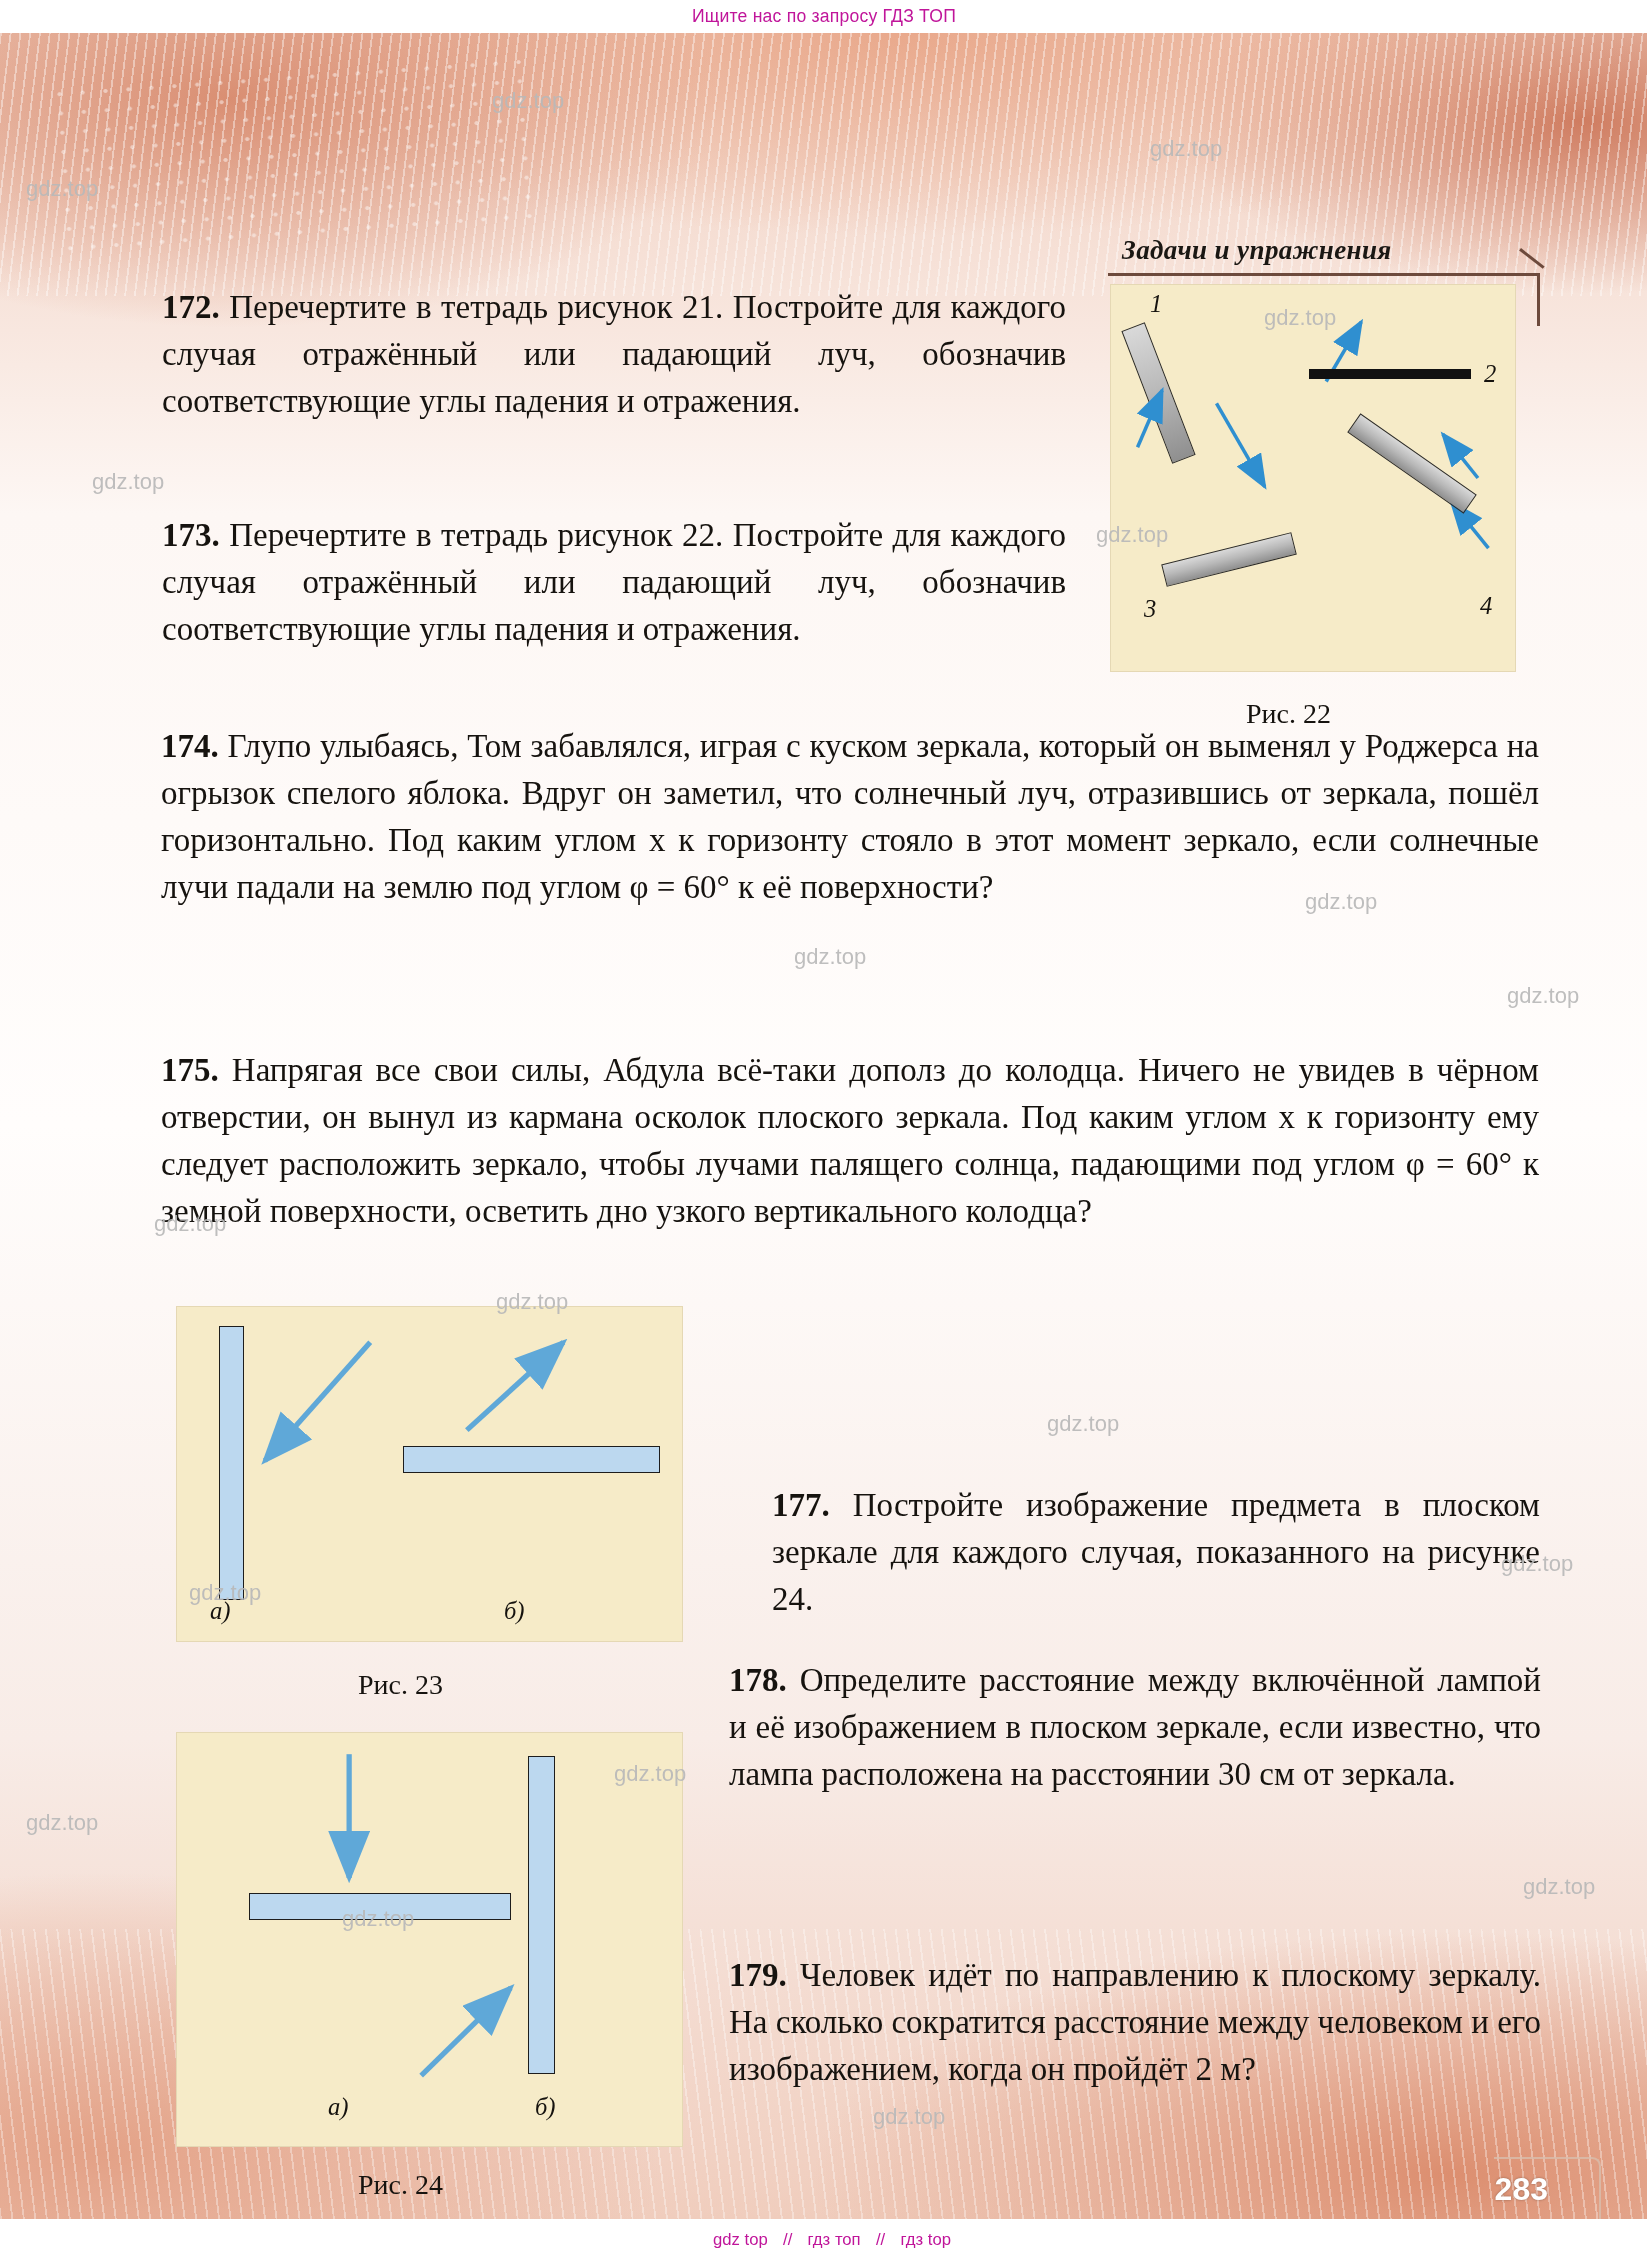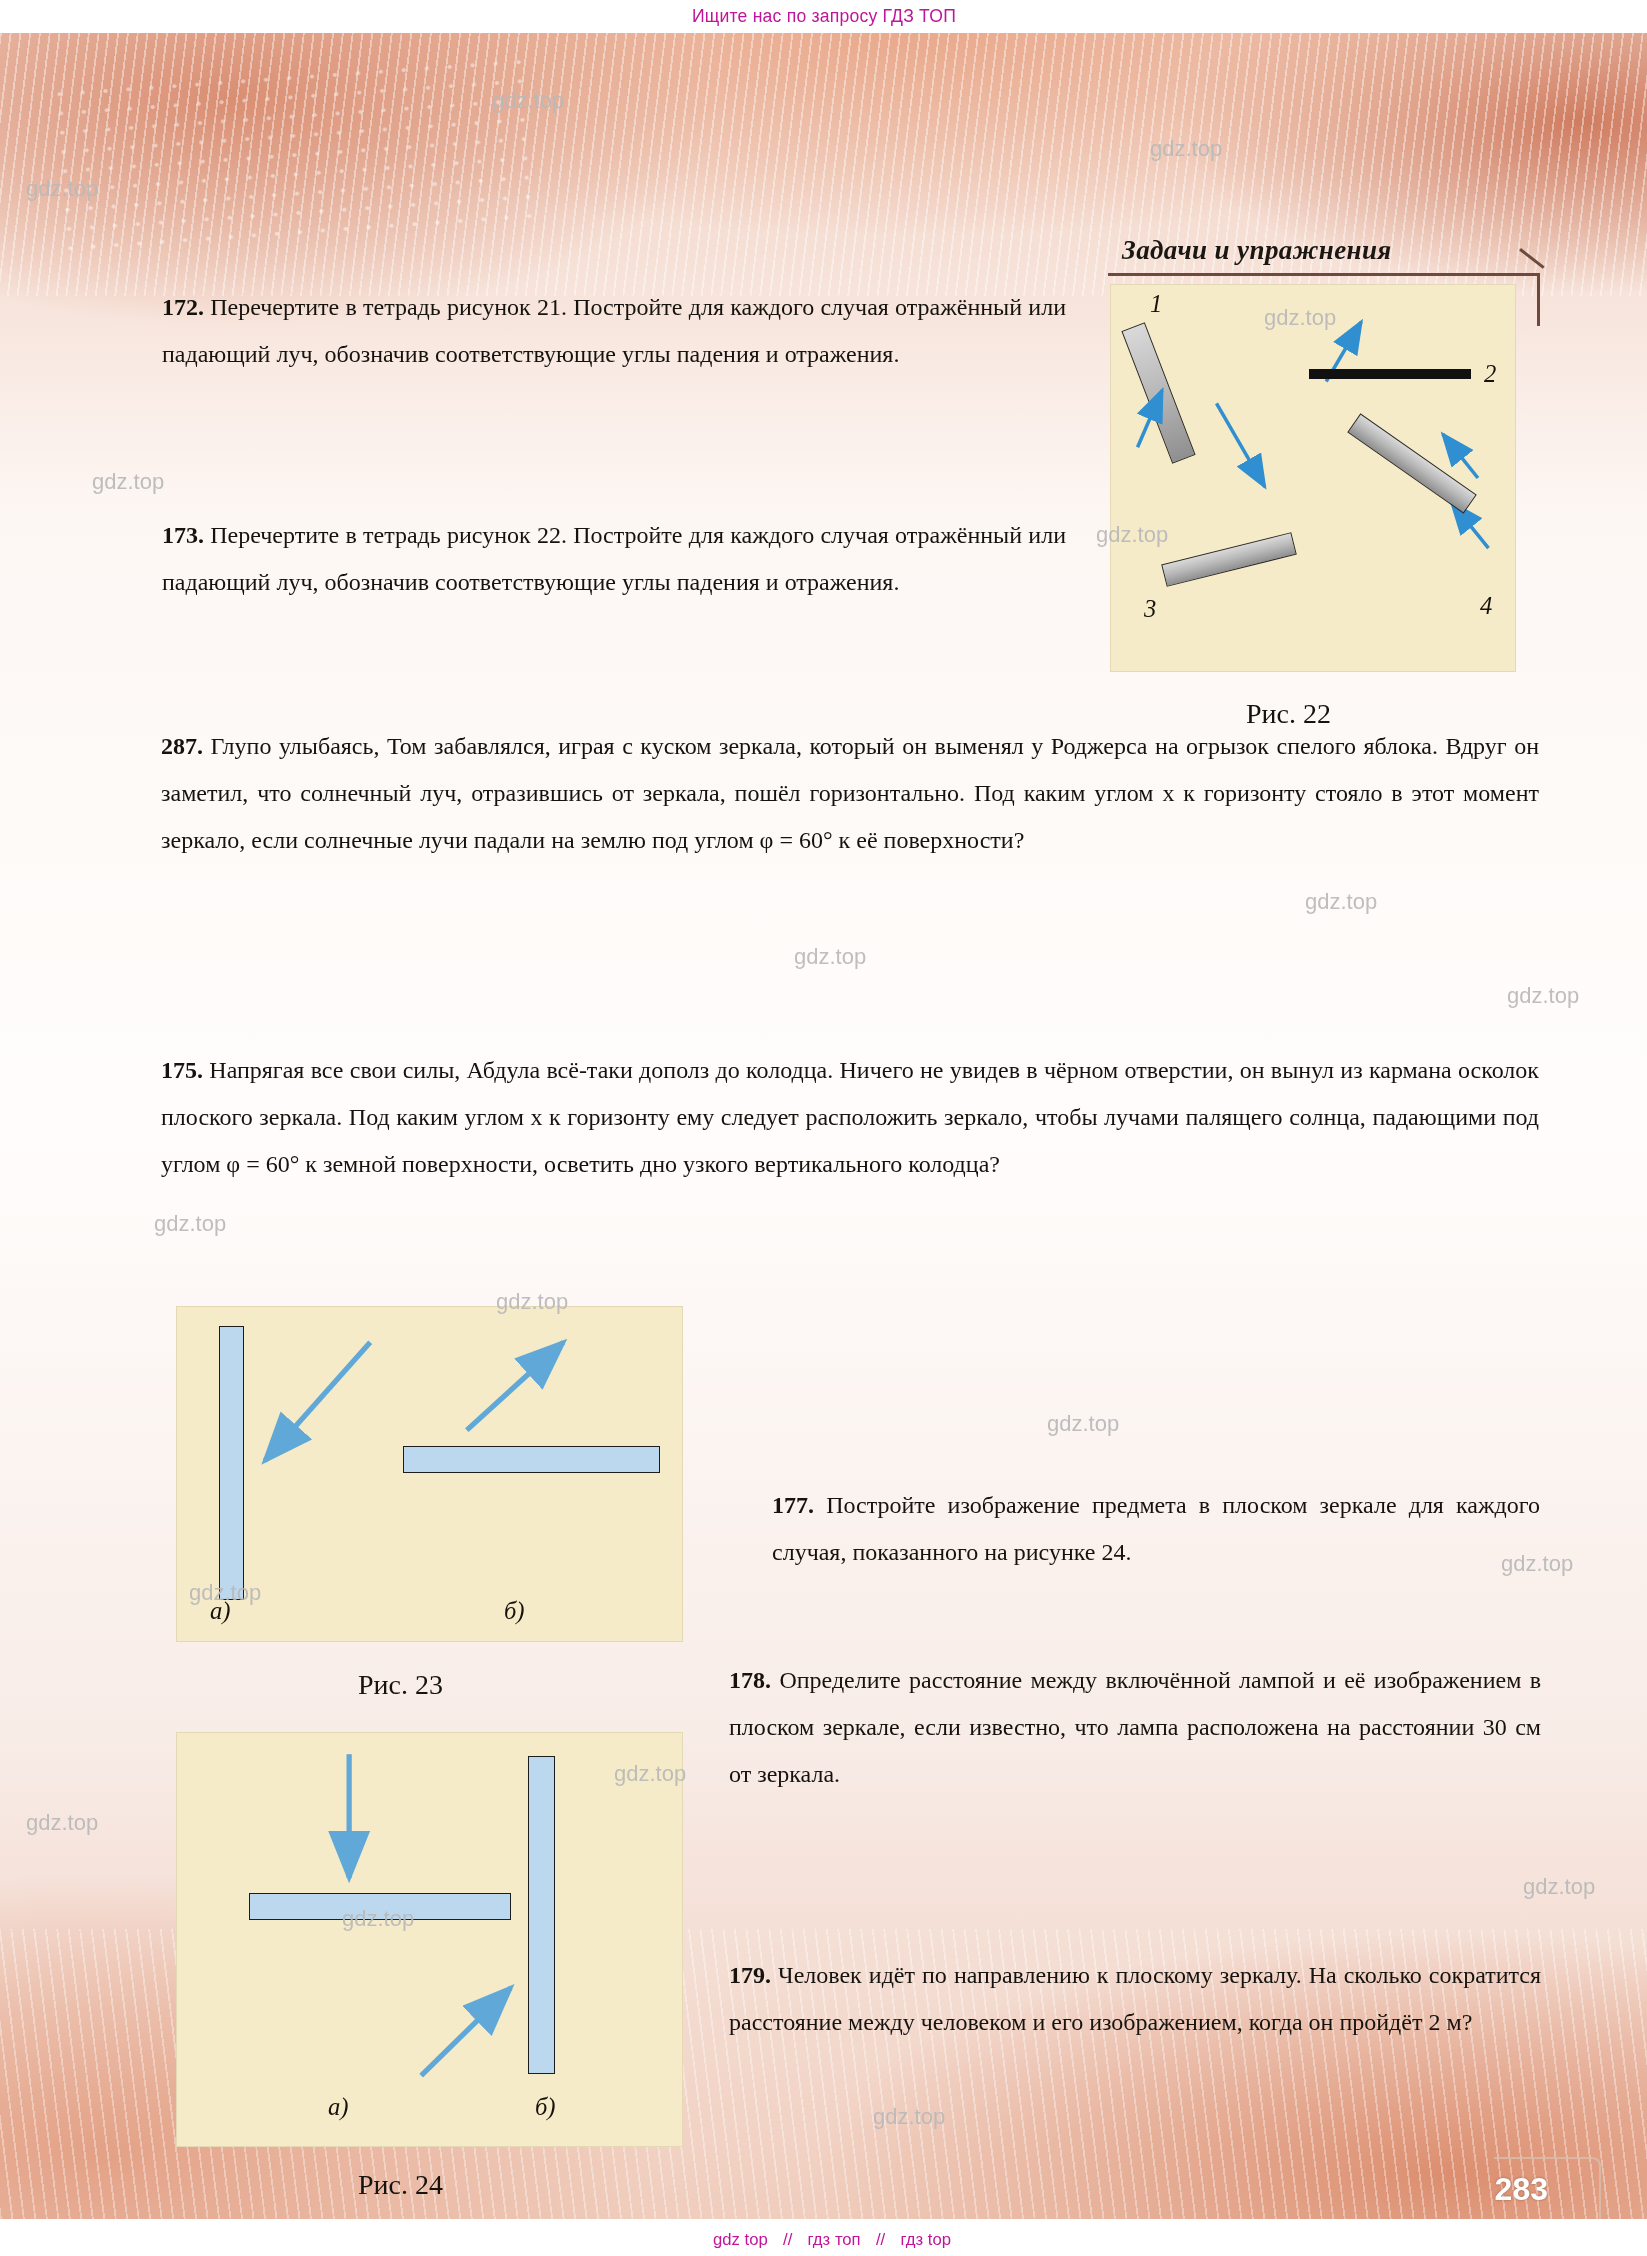--- a/index.html
+++ b/index.html
@@ -83,21 +83,21 @@
   .content {
     position: absolute;
     left: 0; top: 0;
     width: 1636px; height: 2186px; margin-top: 40px;
   }
 
   
   .para {
     position: absolute;
     font-family: "Liberation Serif", serif;
-    font-size: 24px;
+    font-size: 33px;
     line-height: 47px;
     color: #16130f;
     text-align: justify;
     text-justify: inter-word;
   }
   .num { font-weight: bold; }
 
   
   .section-head {
     position: absolute;
@@ -250,21 +250,21 @@
       <div class="mirror" style="left:230px; top:167px; width:140px; height:21px; transform: rotate(35deg);"></div>
 
       <div class="fig-label" style="left:39px; top:5.3px;">1</div>
       <div class="fig-label" style="left:373px; top:75px;">2</div>
       <div class="fig-label" style="left:33px; top:310px;">3</div>
       <div class="fig-label" style="left:369px; top:307px;">4</div>
     </div>
     <div class="fig-caption" style="left:1246px; top:625px;">Рис. 22</div>
 
     <div class="para" style="left:161px; top:650px; width:1378px;">
-      <span class="num">287.</span>
+      <span class="num">174.</span>
       <span>Глупо улыбаясь, Том забавлялся, играя с куском зеркала, который он выменял у Роджерса на огрызок спелого яблока. Вдруг он заметил, что солнечный луч, отразившись от зеркала, пошёл горизонтально. Под каким углом x к горизонту стояло в этот момент зеркало, если солнечные лучи падали на землю под углом φ = 60° к её поверхности?</span>
     </div>
 
     <div class="para" style="left:161px; top:974px; width:1378px;">
       <span class="num">175.</span>
       <span>Напрягая все свои силы, Абдула всё-таки дополз до колодца. Ничего не увидев в чёрном отверстии, он вынул из кармана осколок плоского зеркала. Под каким углом x к горизонту ему следует расположить зеркало, чтобы лучами палящего солнца, падающими под углом φ = 60° к земной поверхности, осветить дно узкого вертикального колодца?</span>
     </div>
 
     <div class="fig" style="left:176px; top:1233px; width:505px; height:334px;">
       <svg width="505" height="334" style="position:absolute;left:0;top:0;" viewBox="0 0 575 380">

